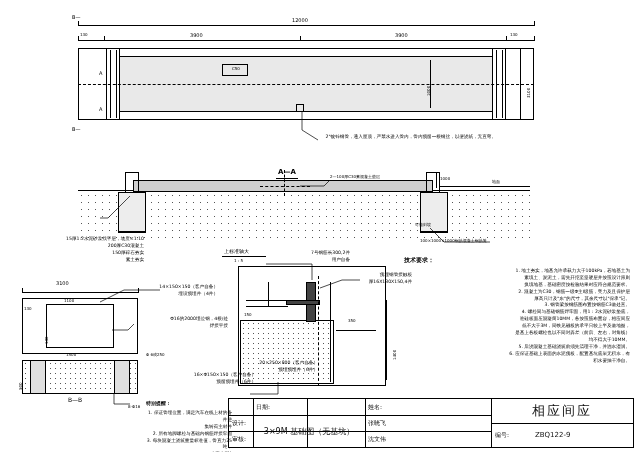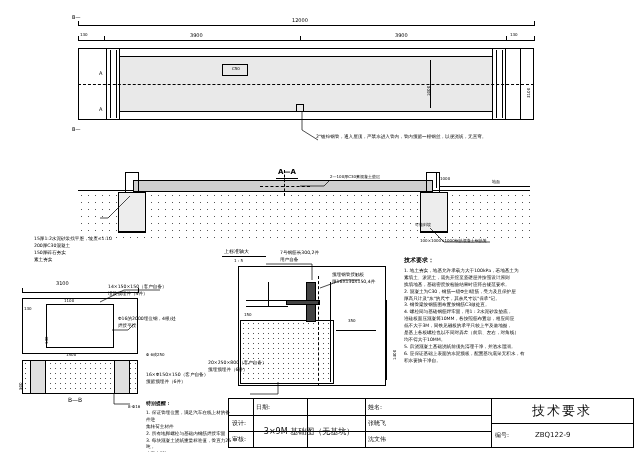--- a/index.html
+++ b/index.html
@@ -1,21 +1,21 @@
 <!DOCTYPE html>
 <html><head>
 <meta charset="utf-8">
 <style>
   html,body{margin:0;padding:0;}
   body{
     width:640px;height:452px;background:#ffffff;
     font-family:"DejaVu Sans","Liberation Sans",sans-serif;
     color:#111;overflow:hidden;position:relative;
   }
-  .sheet{position:absolute;inset:0;}
+  .sheet{position:absolute;inset:0;text-align:right;}
   .ln{position:absolute;background:#000;}
   .h{height:1px;}
   .v{width:1px;}
   .txt{position:absolute;white-space:nowrap;font-size:5px;line-height:1.25;color:#000;}
   .txt.s4{font-size:4px;}
   .txt.s5{font-size:5px;}
   .txt.s6{font-size:6px;}
   .txt.s7{font-size:7px;}
   .rot{transform-origin:0 0;transform:rotate(-90deg);}
   .box{position:absolute;border:1px solid #000;box-sizing:border-box;}
@@ -254,20 +254,20 @@
     <div class="tb-cell" style="left:24px;top:0;width:54px;height:16px;">日期:</div>
     <div class="tb-cell" style="left:136px;top:0;width:60px;height:16px;">姓名:</div>
 
     <div class="tb-cell" style="left:0;top:16px;width:24px;height:16px;font-size:6px;">设计:</div>
     <div class="tb-cell" style="left:136px;top:16px;width:70px;height:16px;font-size:6px;">张晓飞</div>
 
     <div class="tb-cell" style="left:0;top:32px;width:24px;height:16px;font-size:6px;">审核:</div>
     <div class="tb-cell" style="left:136px;top:32px;width:70px;height:16px;font-size:6px;">沈文伟</div>
 
     <div class="tb-cell" style="left:262px;top:0;width:142px;height:24px;justify-content:center;padding:0;">
-      <span class="company">技术要求</span>
+      <span class="company">相应间应</span>
     </div>
     <div class="tb-cell" style="left:24px;top:16px;width:112px;height:32px;justify-content:center;padding:0;font-size:8px;">3×9M 基础图（无基坑）</div>
     <div class="tb-cell" style="left:266px;top:24px;width:40px;height:24px;font-size:6px;padding:0;">编号:</div>
     <div class="tb-cell" style="left:306px;top:24px;width:96px;height:24px;font-size:7px;padding:0;">ZBQ122-9</div>
   </div>
 
 </div>
 
 </body></html>

